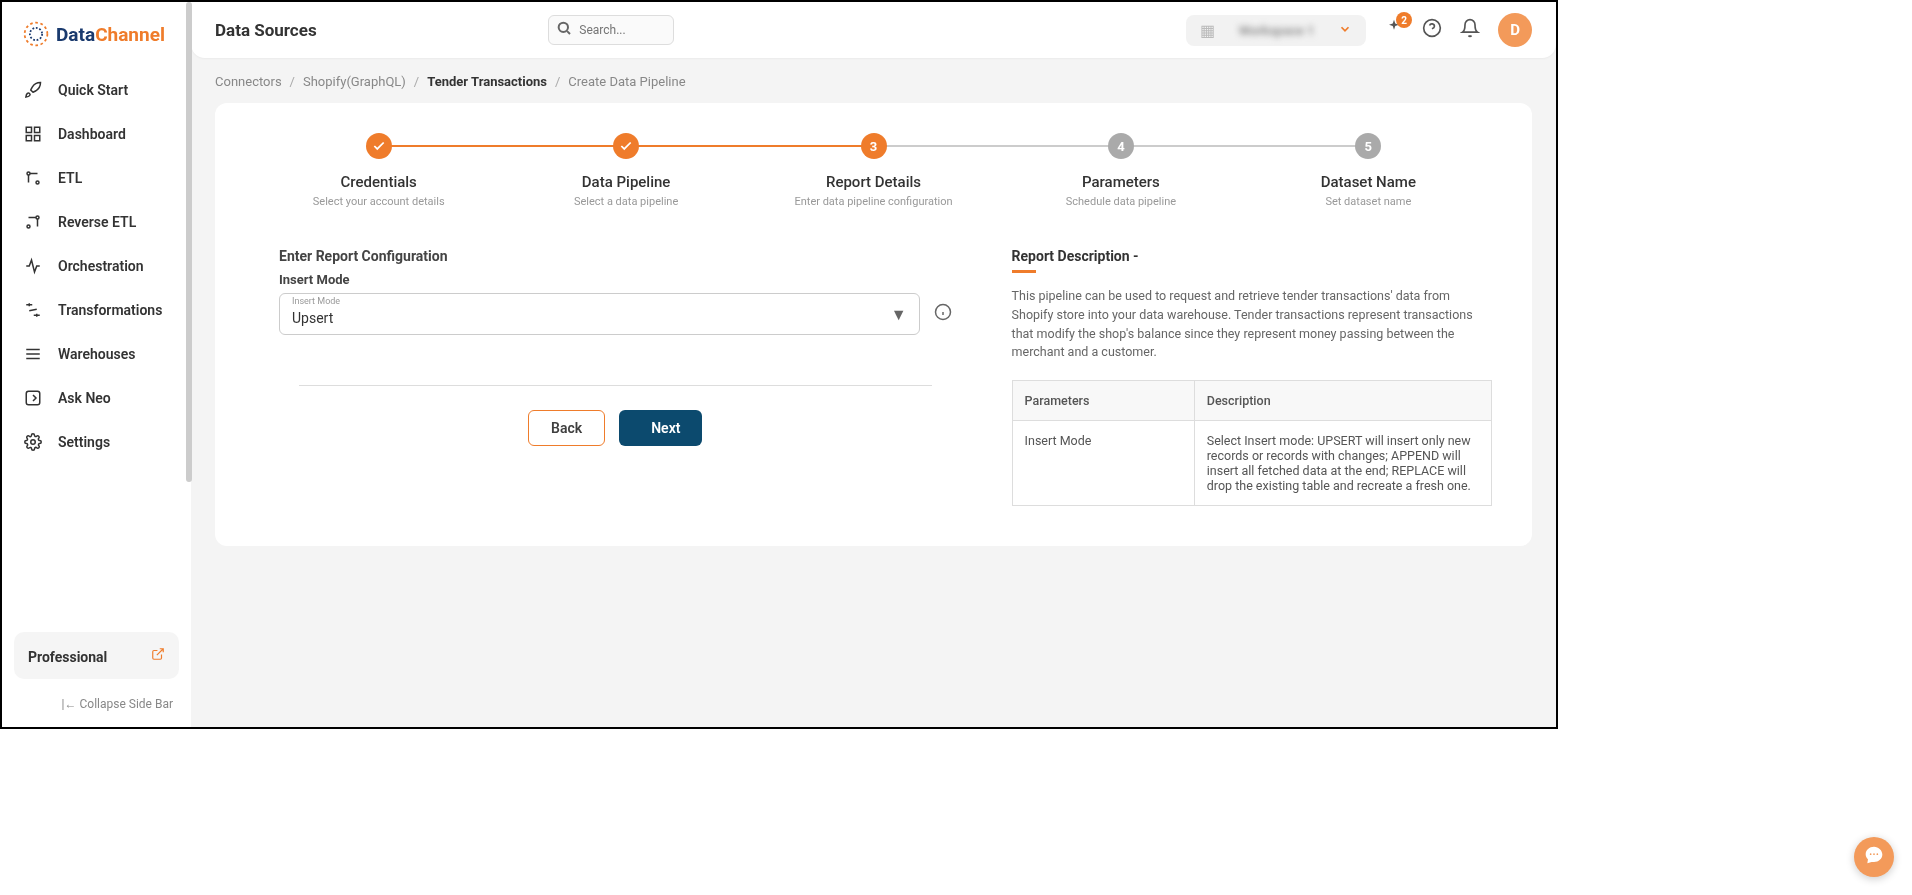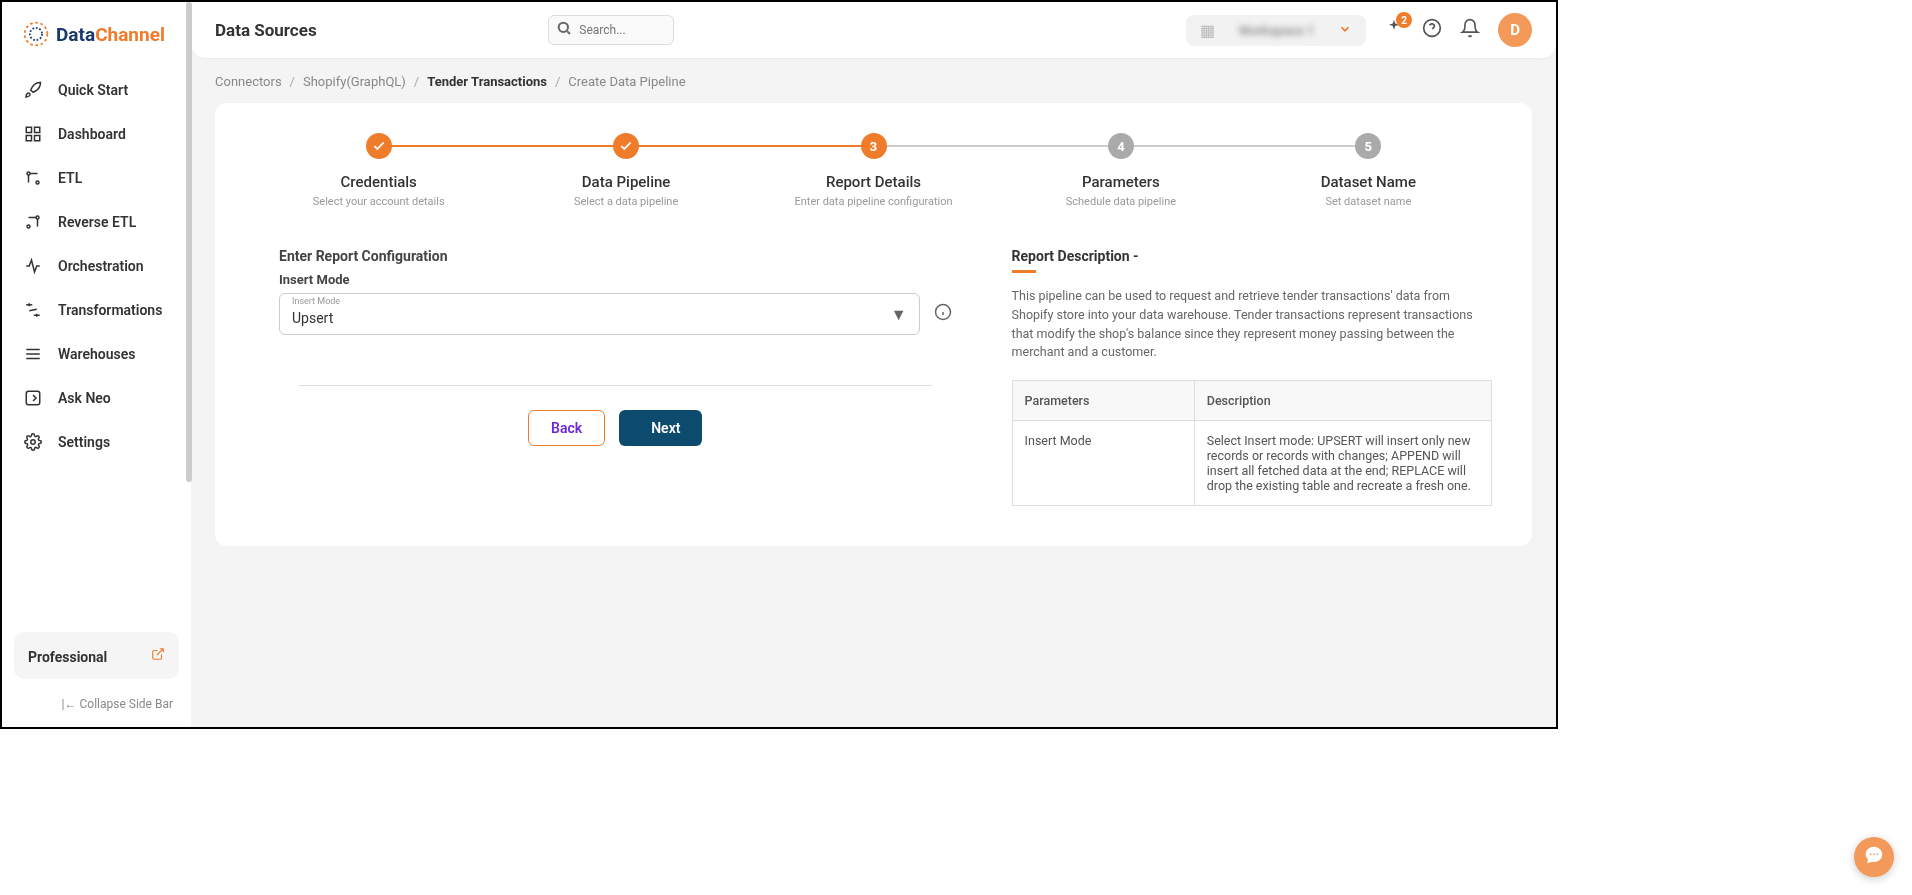--- a/index.html
+++ b/index.html
@@ -73,21 +73,21 @@
 .field-label { font-size: 13px; font-weight: 700; color: #444; margin-bottom: 6px; margin-top: 8px; }
 .select-wrap { position: relative; display:flex; align-items:center; gap:14px; }
 .select-box { flex:1; border: 1px solid #ccc; border-radius: 6px; padding: 10px 12px 8px; position: relative; }
 .select-mini-label { position: absolute; top: 2px; left: 12px; font-size: 9px; color: #999; }
 .select-val { font-size: 14px; color: #333; padding-top: 6px; }
 .select-arrow { position: absolute; right: 12px; top: 50%; transform: translateY(-50%); color: #666; }
 .info-icon { color: #666; cursor: pointer; }
 .divider { border: none; border-top: 1px solid #ddd; margin: 50px 20px 24px; }
 .btn-row { display: flex; gap: 14px; justify-content: center; }
 .btn { padding: 9px 22px; border-radius: 6px; font-size: 14px; font-weight: 600; cursor: pointer; border: none; }
-.btn-back { background: #fff; color: #6d28d9; border: 1px solid #ef7c2b; }
+.btn-back { background: #fff; color: #404040; border: 1px solid #ef7c2b; }
 .btn-next { background: #0c4a6e; color: #fff; padding-left: 32px; }
 
 
 .desc-heading { font-size: 14px; font-weight: 700; color: #333; margin-bottom: 6px; }
 .desc-underline { width: 24px; height: 3px; background: #ef7c2b; margin-bottom: 14px; }
 .desc-text { font-size: 12.5px; color: #666; line-height: 1.5; margin-bottom: 18px; }
 .param-table { width: 100%; border-collapse: collapse; font-size: 12.5px; }
 .param-table th { text-align: left; background: #f8f8f8; padding: 12px; border: 1px solid #ddd; font-weight: 500; color: #555; }
 .param-table td { padding: 12px; border: 1px solid #ddd; color: #555; vertical-align: top; }
 

